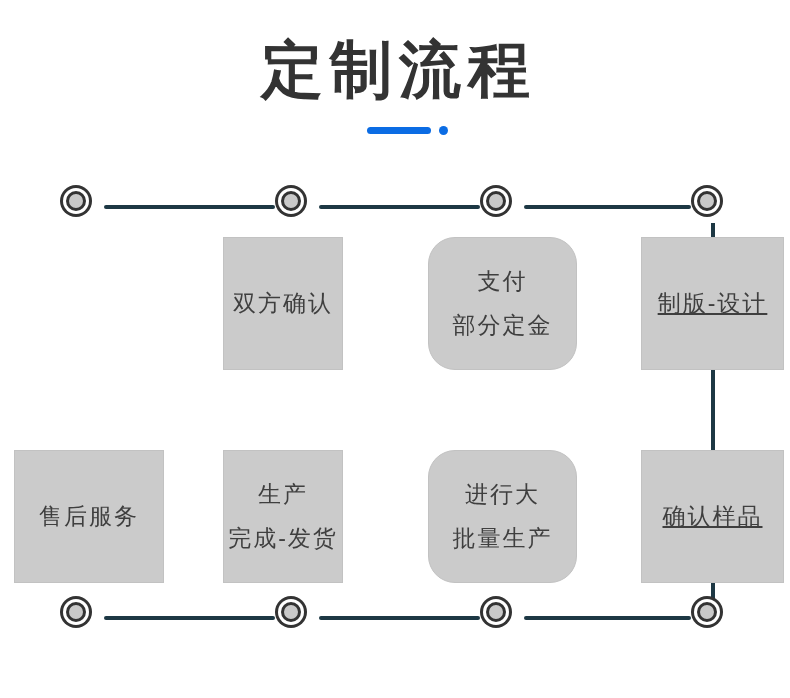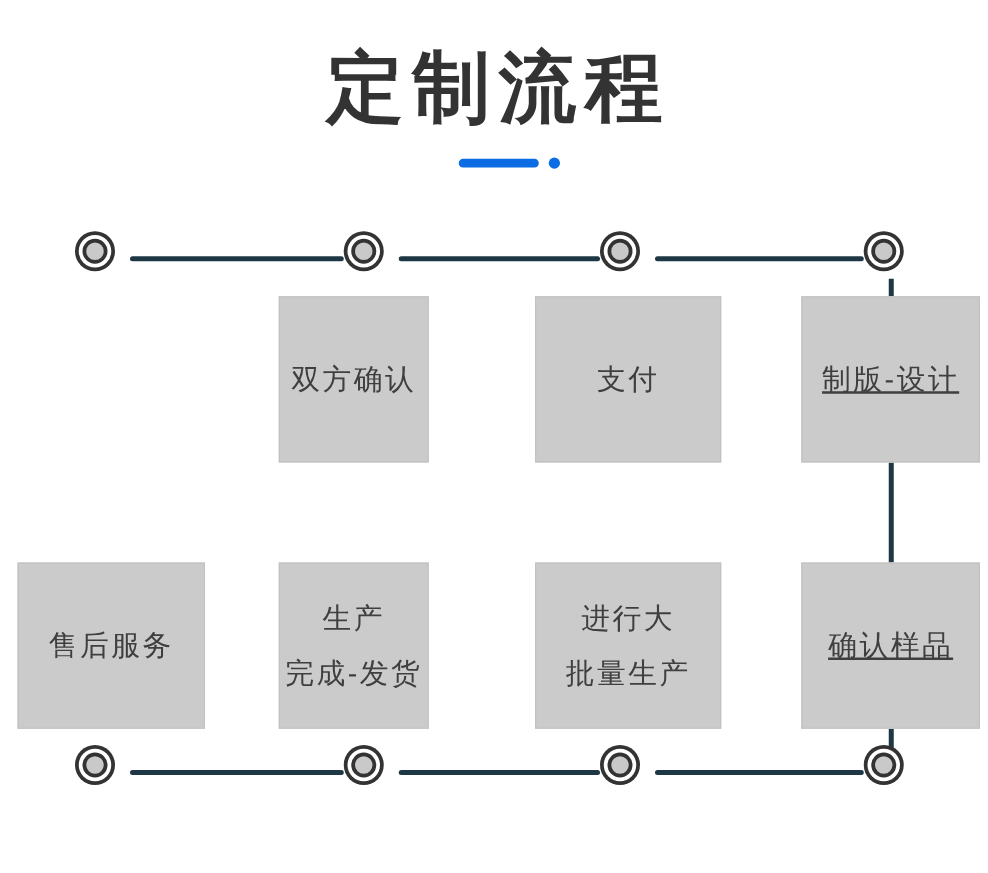--- a/index.html
+++ b/index.html
@@ -71,21 +71,21 @@
     gap: 13px;
     color: #3f3f3f;
     font-size: 23px;
     letter-spacing: 2px;
     text-align: center;
   }
   .row1 { top: 237px; height: 133px; }
   .row2 { top: 450px; height: 133px; }
   .c1 { left: 14px;  width: 150px; }
   .c2 { left: 223px; width: 120px; }
-  .c3 { left: 428px; width: 149px; }
+  .c3 { left: 428px; width: 149px; border-radius: 27px; }
   .c4 { left: 641px; width: 143px; text-decoration: underline; }
 
   
   .node.t1 { left: 66px;  top: 191px; }
   .node.t2 { left: 281px; top: 191px; }
   .node.t3 { left: 486px; top: 191px; }
   .node.t4 { left: 697px; top: 191px; }
   .hline.ts1 { left: 104px; top: 205px; width: 171px; }
   .hline.ts2 { left: 319px; top: 205px; width: 161px; }
   .hline.ts3 { left: 524px; top: 205px; width: 167px; }
@@ -126,20 +126,21 @@
 
   <div class="vline v1"></div>
   <div class="vline v2"></div>
   <div class="vline v3"></div>
 
   <div class="step-box row1 c2">
     <span class="step-line">双方确认</span>
   </div>
   <div class="step-box row1 c3">
     <span class="step-line">支付</span>
+    <span class="step-line">部分定金</span>
   </div>
   <div class="step-box row1 c4">
     <span class="step-line">制版-设计</span>
   </div>
 
   <div class="step-box row2 c1">
     <span class="step-line">售后服务</span>
   </div>
   <div class="step-box row2 c2">
     <span class="step-line">生产</span>

